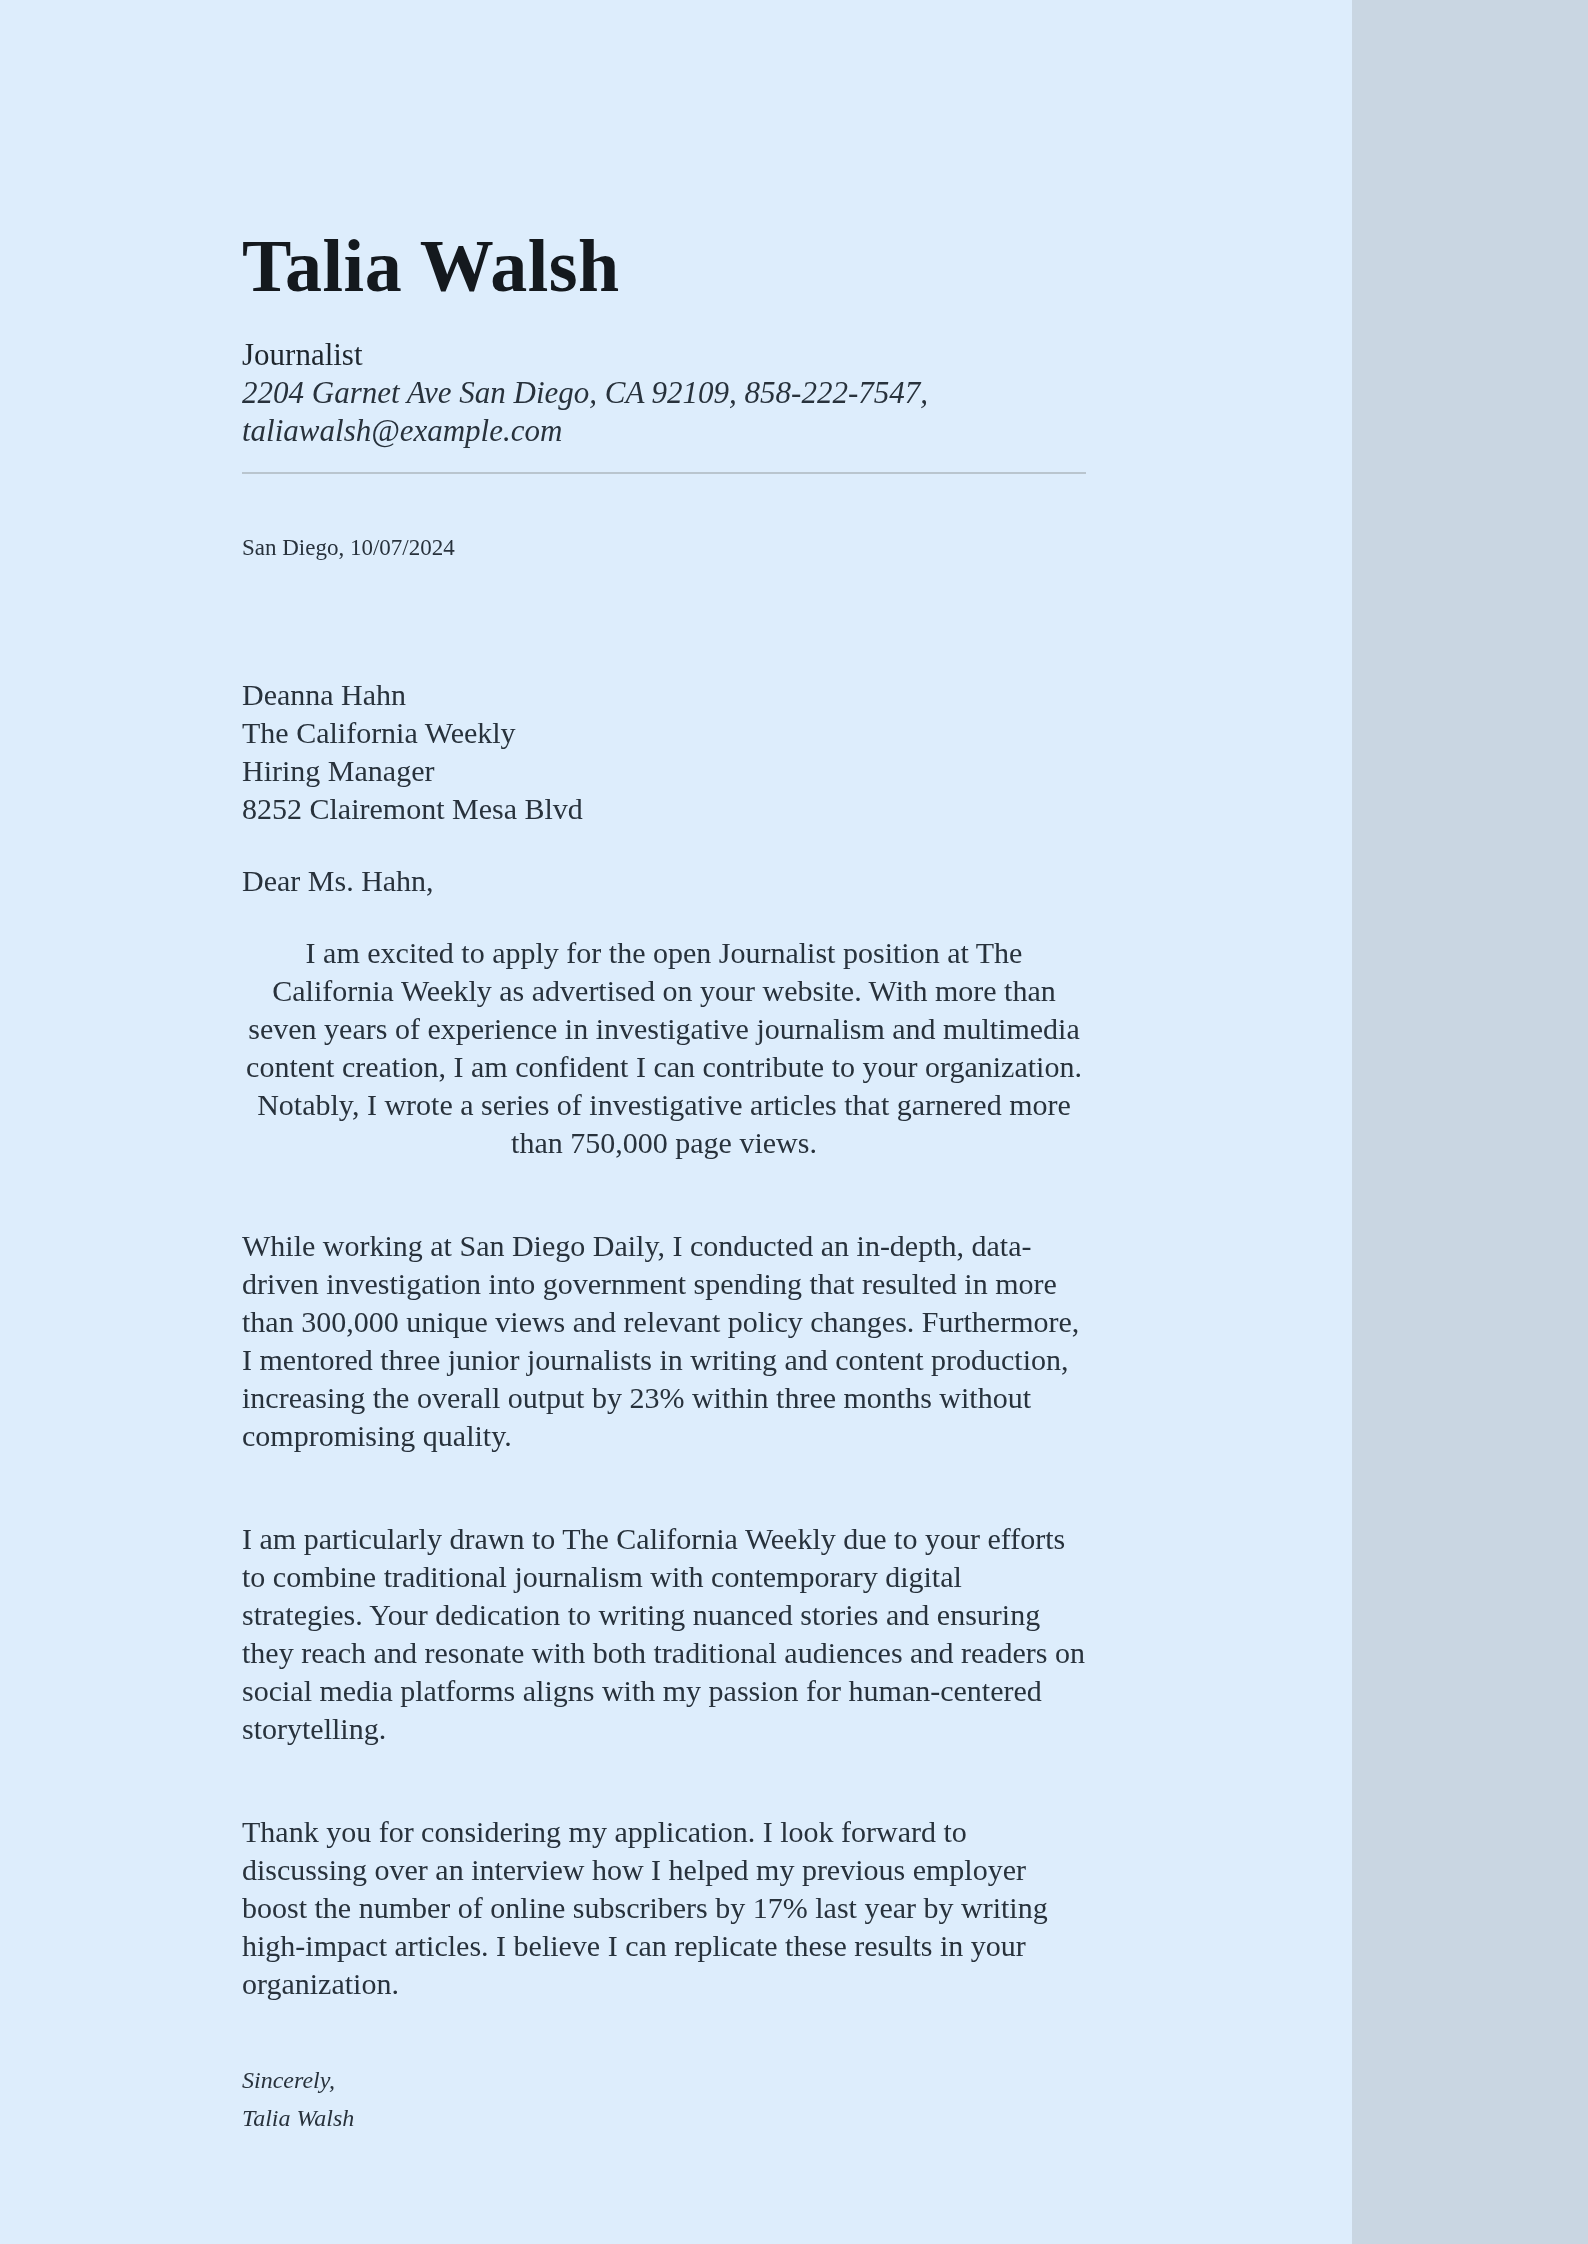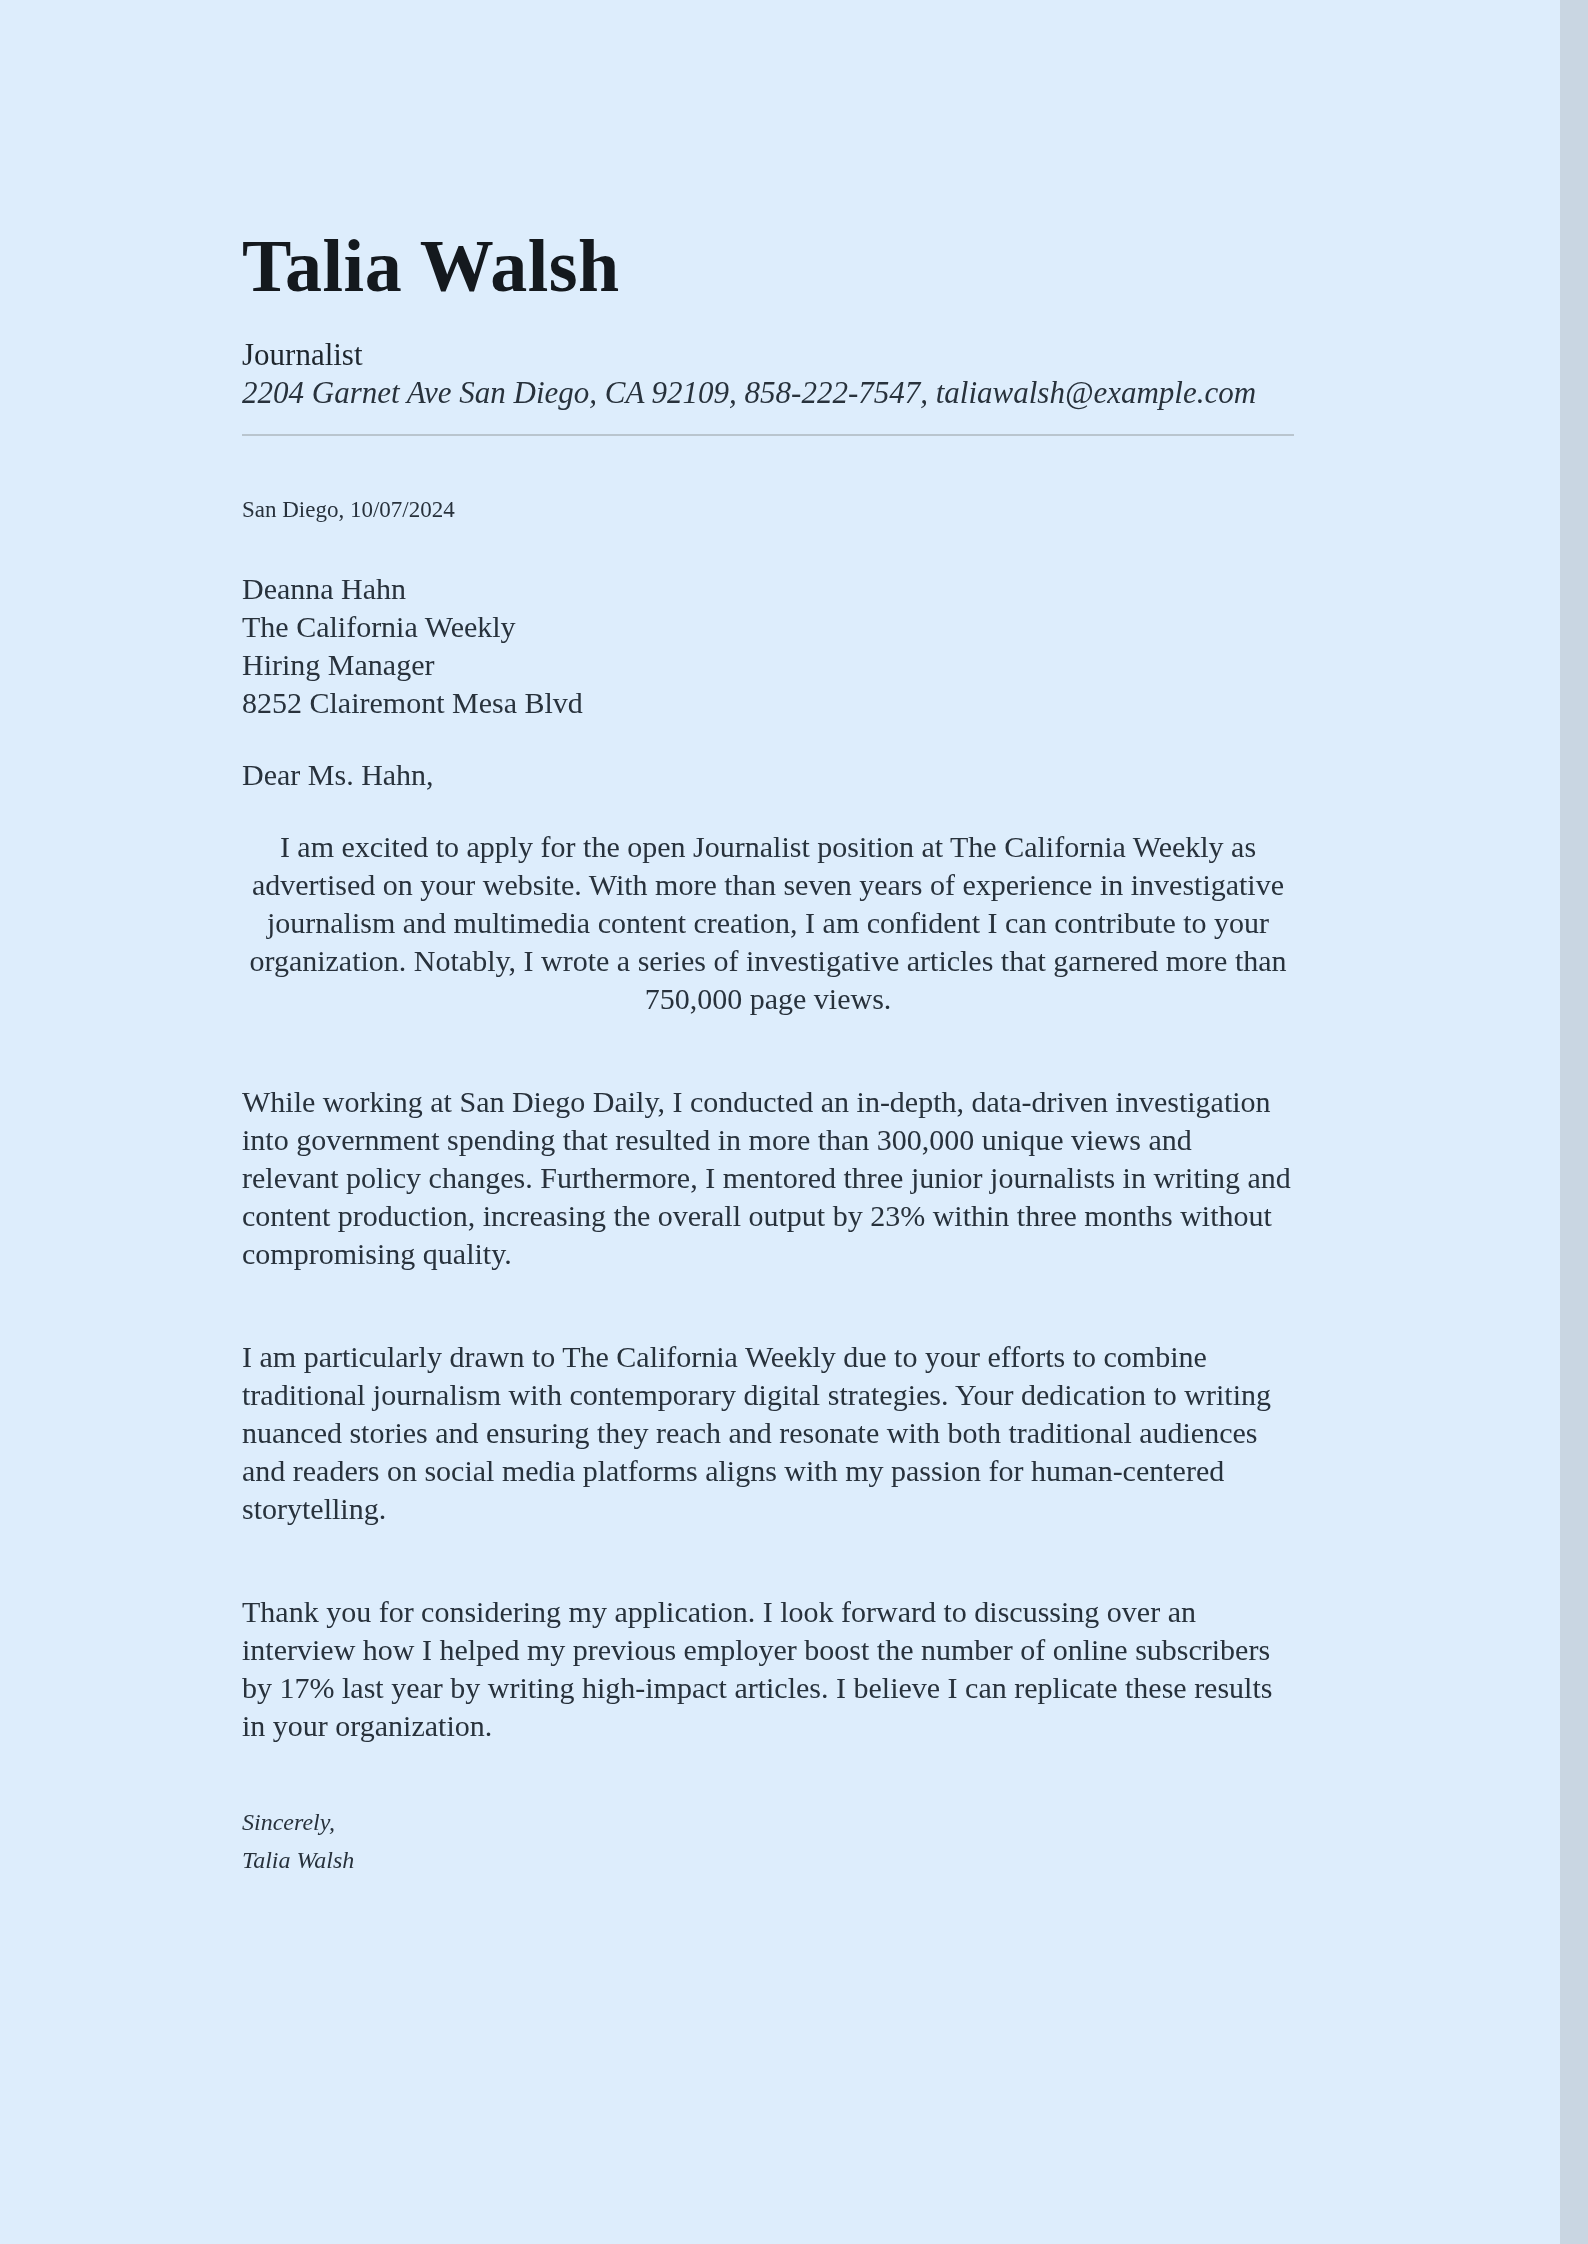--- a/index.html
+++ b/index.html
@@ -2,21 +2,21 @@
 <html><head>
 <meta charset="utf-8">
 <style>
   html, body {
     margin: 0;
     padding: 0;
     background: #c9d6e2;
   }
   .page {
     position: relative;
-    width: 1560px;
+    width: 1352px;
     height: 2244px;
     background: #ddedfc;
     box-sizing: border-box;
     padding: 228px 266px 0 242px;
     font-family: "Liberation Serif", "DejaVu Serif", serif;
     color: #28323c;
     overflow: hidden;
   }
   .applicant-name {
     margin: 0;
@@ -45,21 +45,21 @@
     border-top: 2px solid #b9c5ce;
     width: 1065px;
     max-width: 100%;
   }
   .date-line {
     margin: 55px 0 0 0;
     font-size: 23px;
     line-height: 38px;
   }
   .recipient-block {
-    margin: 41px 0 0 0;
+    margin: 109px 0 0 0;
   }
   .recipient-line {
     font-size: 30px;
     line-height: 38px;
   }
   .greeting {
     margin: 34px 0 0 0;
     font-size: 30px;
     line-height: 38px;
   }

